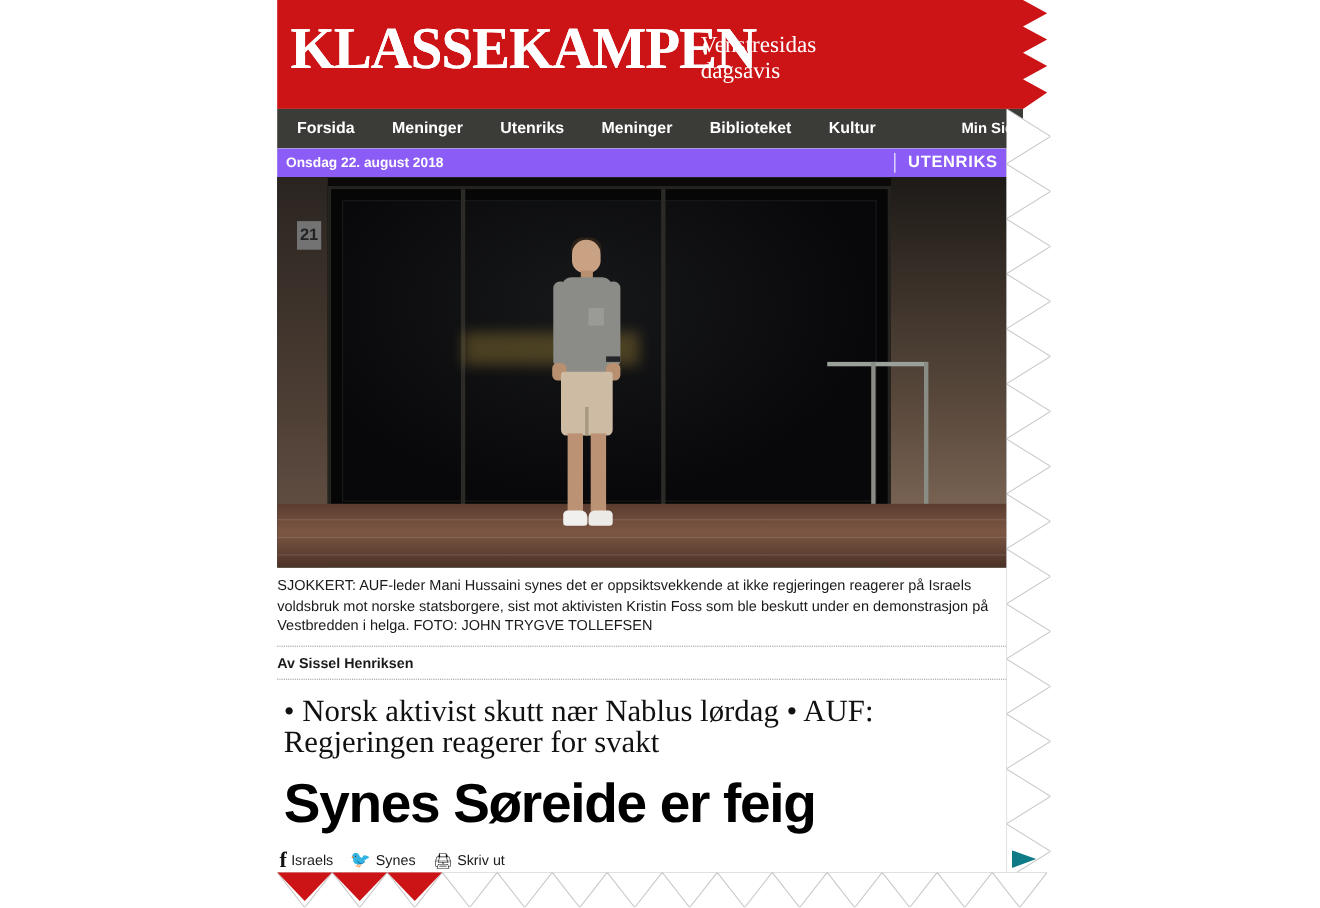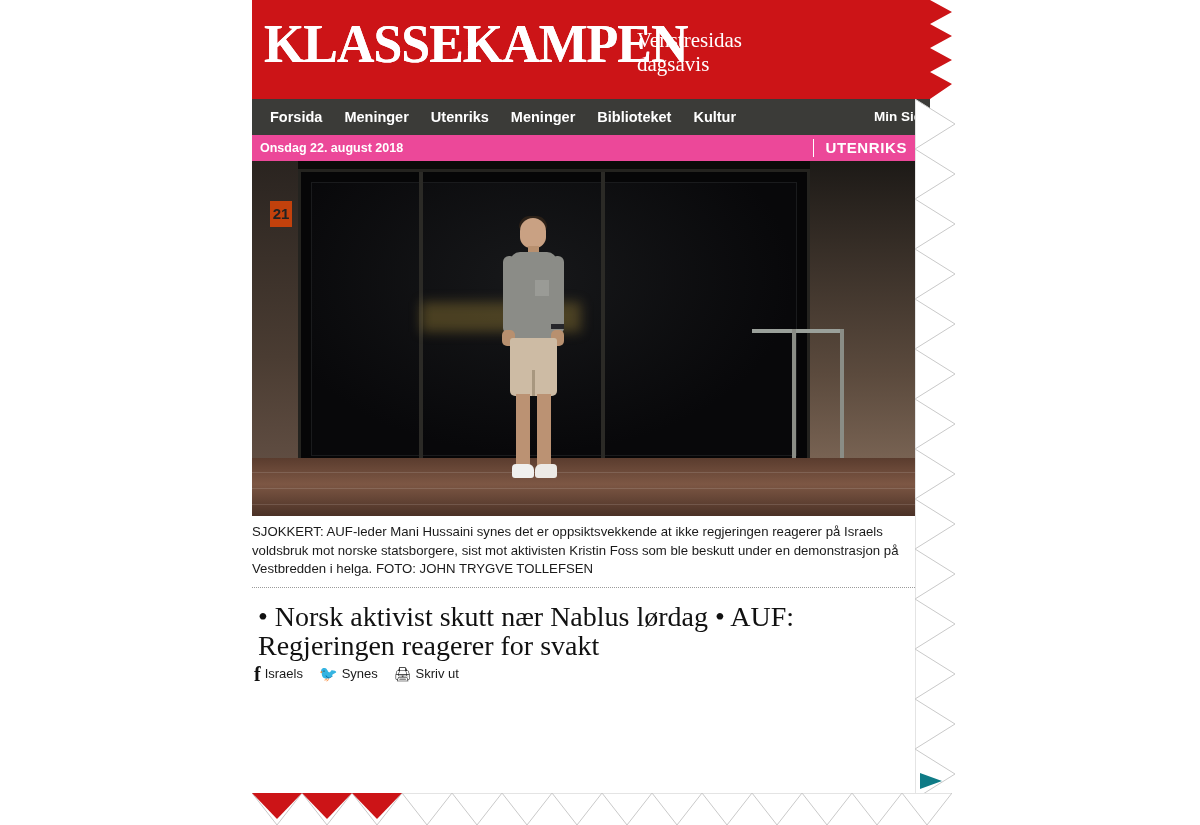--- a/index.html
+++ b/index.html
@@ -83,21 +83,21 @@
     position: absolute;
     left: 252px; top: 99px;
     width: 678px; height: 36px;
     background: #3b3b38;
   }
   .navlist {
     display: flex;
     align-items: flex-start;
     height: 36px;
     padding-left: 9px;
-    gap: 4px;
+    gap: 16px;
   }
   .navitem {
     color: #ffffff;
     font-size: 14.5px;
     font-weight: bold;
     padding: 0 9px;
     line-height: 36px;
     white-space: nowrap;
     cursor: pointer;
   }
@@ -116,21 +116,21 @@
   
   .article {
     position: absolute;
     left: 252px; top: 135px;
     width: 663px;
     background: #ffffff;
   }
   .datebar {
     position: relative;
     height: 26px;
-    background: #ec4899;
+    background: #8b5cf6;
     color: #ffffff;
   }
   .datebar .date {
     position: absolute;
     left: 8px; top: 0;
     line-height: 26px;
     font-size: 12.5px;
     font-weight: bold;
   }
   .datebar .section {
@@ -171,21 +171,21 @@
   .ph-window-inner {
     position: absolute; left: 10px; top: 10px; right: 10px; bottom: 10px;
     background: radial-gradient(ellipse at 45% 35%, #17181a 0%, #08080a 70%);
     border: 1px solid #1a1b1d;
   }
   .ph-mullion {
     position: absolute; top: 0; bottom: 0; width: 4px; background: #2b2a26;
   }
   .ph-sign {
     position: absolute; left: 18px; top: 40px; width: 22px; height: 26px;
-    background: #c2410c; color: #222; font-size: 15px; font-weight: bold;
+    background: #737373; color: #222; font-size: 15px; font-weight: bold;
     text-align: center; line-height: 26px; font-family: "Liberation Sans", sans-serif;
   }
   .ph-glow {
     position: absolute; left: 120px; top: 130px; width: 160px; height: 30px;
     background: rgba(180,150,60,0.35); filter: blur(6px);
   }
   .ph-floor {
     position: absolute; left: 0; bottom: 0; width: 663px; height: 58px;
     background: linear-gradient(180deg,#5a3c2e 0%, #7d5744 45%, #4a3126 100%);
   }
@@ -351,21 +351,23 @@
         <div class="p-shorts"></div>
         <div class="p-shorts-split"></div>
         <div class="p-legL"></div>
         <div class="p-legR"></div>
         <div class="p-shoeL"></div>
         <div class="p-shoeR"></div>
       </div>
     </div>
 
     <div class="caption">SJOKKERT: AUF-leder Mani Hussaini synes det er oppsiktsvekkende at ikke regjeringen reagerer på Israels voldsbruk mot norske statsborgere, sist mot aktivisten Kristin Foss som ble beskutt under en demonstrasjon på Vestbredden i helga. FOTO: JOHN TRYGVE TOLLEFSEN</div>
+    <div class="byline">Av Sissel Henriksen</div>
     <div class="kicker">• Norsk aktivist skutt nær Nablus lørdag • AUF: Regjeringen reagerer for svakt</div>
+    <div class="headline">Synes Søreide er feig</div>
 
     <div class="share">
       <div class="share-item">
         <span class="fb-glyph">f</span>
         <span>Israels</span>
       </div>
       <div class="share-item">
         <span class="tw-glyph">🐦</span>
         <span>Synes</span>
       </div>

